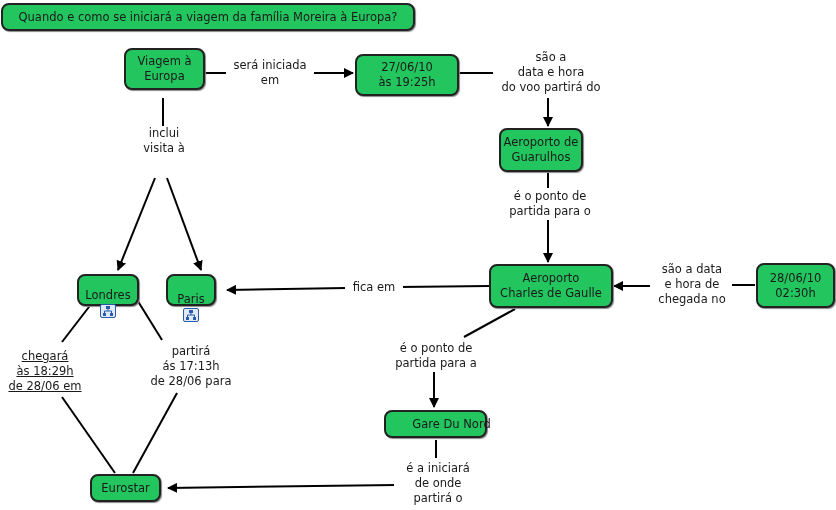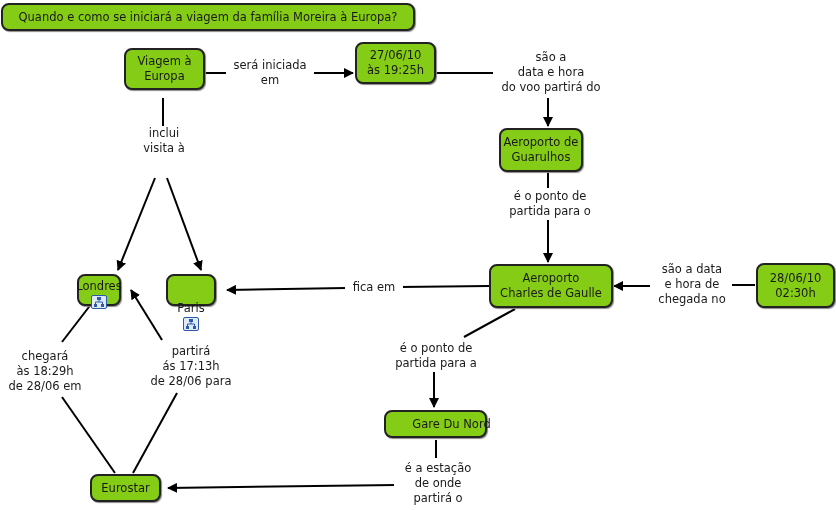--- a/index.html
+++ b/index.html
@@ -1,19 +1,19 @@
 <!DOCTYPE html>
 <html><head>
 <meta charset="utf-8">
 <style>
   html, body { margin:0; padding:0; background:#ffffff; }
   body { width:836px; height:510px; position:relative; overflow:hidden;
          font-family:"DejaVu Sans", "Liberation Sans", sans-serif; font-size:11.5px; color:#1a1a1a; }
   svg.links { position:absolute; left:0; top:0; width:836px; height:510px; }
-  .node { position:absolute; box-sizing:border-box; background:#84cc16; border:2px solid #222;
+  .node { position:absolute; box-sizing:border-box; background:#22c55e; border:2px solid #222;
           border-radius:8px; text-align:center; line-height:15px; display:flex; flex-direction:column;
           align-items:center; justify-content:center; box-shadow:1px 1px 1px #888; }
   .node .txt { white-space:pre; }
   .label { position:absolute; text-align:center; line-height:15px; white-space:pre; background:#fff; padding:0 2px; }
   .submap { width:14px; height:14px; border:1px solid #2a5aa8; border-radius:2px; background:#dfe9f8;
             margin-top:1px; display:flex; align-items:center; justify-content:center; }
   .submap svg { width:12px; height:12px; }
 </style>
 </head>
 <body>
@@ -60,48 +60,48 @@
 </svg>
 
 <div class="node" style="left:1px; top:3px; width:414px; height:28px; justify-content:center;">
   <span class="txt">Quando e como se iniciará a viagem da família Moreira à Europa?</span>
 </div>
 
 <div class="node" style="left:124px; top:48px; width:81px; height:42px;">
   <span class="txt">Viagem à
 Europa</span>
 </div>
-<div class="node" style="left:355px; top:42px; width:81px; height:42px;">
+<div class="node" style="left:355px; top:54px; width:104px; height:42px;">
   <span class="txt">27/06/10
 às 19:25h</span>
 </div>
 <div class="node" style="left:499px; top:128px; width:84px; height:44px;">
   <span class="txt">Aeroporto de
 Guarulhos</span>
 </div>
 <div class="node" style="left:489px; top:264px; width:124px; height:44px;">
   <span class="txt">Aeroporto
 Charles de Gaulle</span>
 </div>
 <div class="node" style="left:756px; top:263px; width:79px; height:45px;">
   <span class="txt">28/06/10
 02:30h</span>
 </div>
-<div class="node" style="left:77px; top:274px; width:44px; height:32px; justify-content:flex-start; padding-top:3px;">
+<div class="node" style="left:77px; top:274px; width:62px; height:32px; justify-content:flex-start; padding-top:12px;">
   <span class="txt">Londres</span>
   <span class="submap">
     <svg viewBox="0 0 12 12">
         <rect x="4" y="1" width="4" height="3" fill="#2a5aa8"></rect>
         <rect x="1" y="8" width="3" height="3" fill="#2a5aa8"></rect>
         <rect x="8" y="8" width="3" height="3" fill="#2a5aa8"></rect>
         <path d="M6 4 V6 M2.5 6 H9.5 M2.5 6 V8 M9.5 6 V8" stroke="#2a5aa8" stroke-width="1" fill="none"></path>
       </svg>
   </span>
 </div>
-<div class="node" style="left:166px; top:274px; width:50px; height:32px; justify-content:flex-start; padding-top:25px;">
+<div class="node" style="left:166px; top:274px; width:50px; height:32px; justify-content:flex-start; padding-top:16px;">
   <span class="txt">Paris</span>
   <span class="submap">
     <svg viewBox="0 0 12 12">
         <rect x="4" y="1" width="4" height="3" fill="#2a5aa8"></rect>
         <rect x="1" y="8" width="3" height="3" fill="#2a5aa8"></rect>
         <rect x="8" y="8" width="3" height="3" fill="#2a5aa8"></rect>
         <path d="M6 4 V6 M2.5 6 H9.5 M2.5 6 V8 M9.5 6 V8" stroke="#2a5aa8" stroke-width="1" fill="none"></path>
       </svg>
   </span>
 </div>
@@ -120,21 +120,21 @@
 <div class="label" style="left:504px; top:189px; width:88px;">é o ponto de
 partida para o</div>
 <div class="label" style="left:652px; top:262px; width:76px;">são a data
 e hora de
 chegada no</div>
 <div class="label" style="left:345px; top:280px; width:54px;">fica em</div>
 <div class="label" style="left:133px; top:126px; width:58px;">inclui
 visita à</div>
 <div class="label" style="left:390px; top:341px; width:88px;">é o ponto de
 partida para a</div>
-<div class="label" style="left:394px; top:461px; width:84px;">é a estação
+<div class="label" style="left:394px; top:461px; width:84px;">é a iniciará
 de onde
 partirá o</div>
-<div class="label" style="left:2px; top:349px; width:82px;">chegará
+<div class="label" style="left:2px; top:349px; width:82px;text-decoration:underline;">chegará
 às 18:29h
 de 28/06 em</div>
 <div class="label" style="left:143px; top:344px; width:92px;">partirá
 ás 17:13h
 de 28/06 para</div>
 
 </body></html>

